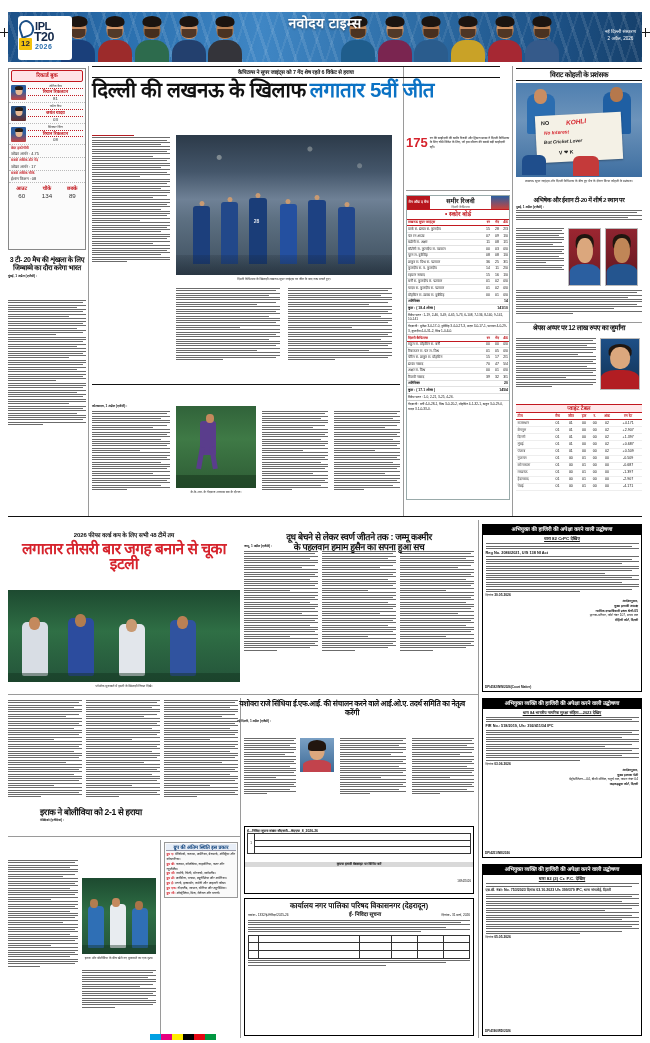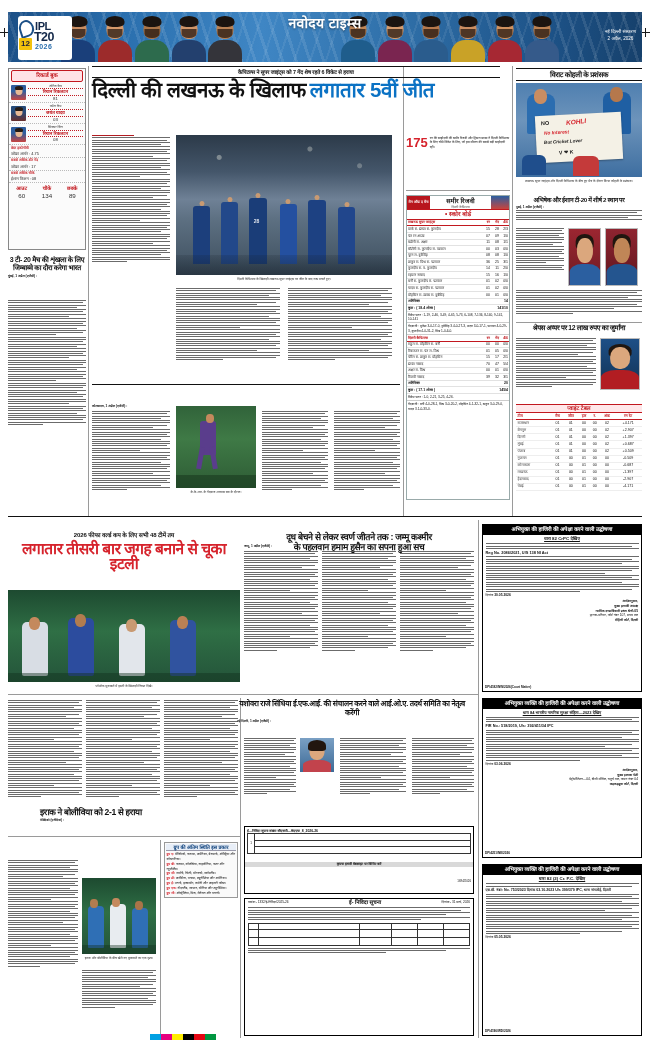--- a/index.html
+++ b/index.html
@@ -1614,20 +1614,21 @@
             </tr>
       </tbody>
         </table>
     </div>
     <div style="font-size:3px;padding:1px 2px;line-height:1.3;">&nbsp;</div>
     <div style="background:#d9d9d9;font-size:3.4px;font-weight:bold;text-align:center;padding:.8px 0;margin-top:2px;">कृपया हमारी वेबसाइट पर विजिट करें</div>
     <div style="position:absolute;right:2px;bottom:9px;font-size:2.9px;">1694/2026</div>
   </div>
 
   <div class="ad" style="left:244px;top:898px;width:230px;height:138px;">
+    <div style="text-align:center;font-weight:bold;font-size:7.4px;padding:2px 2px 1px;">कार्यालय नगर पालिका परिषद विकासनगर (देहरादून)</div>
     <div style="display:flex;justify-content:space-between;align-items:center;padding:0 3px;font-size:3.2px;">
       <span>पत्रांक:- 1332/ई-निविदा/2025-26</span>
       <b style="font-size:5.4px;">ई- निविदा सूचना</b>
       <span>दिनांक:- 31 मार्च, 2026</span>
     </div>
     <div style="font-size:3px;padding:1.5px 3px;line-height:1.4;text-align:justify;">
       <div class="tline s1"></div>
         <div class="tline s2"></div>
         <div class="tline s1"></div>
         <div class="tline s3"></div>

